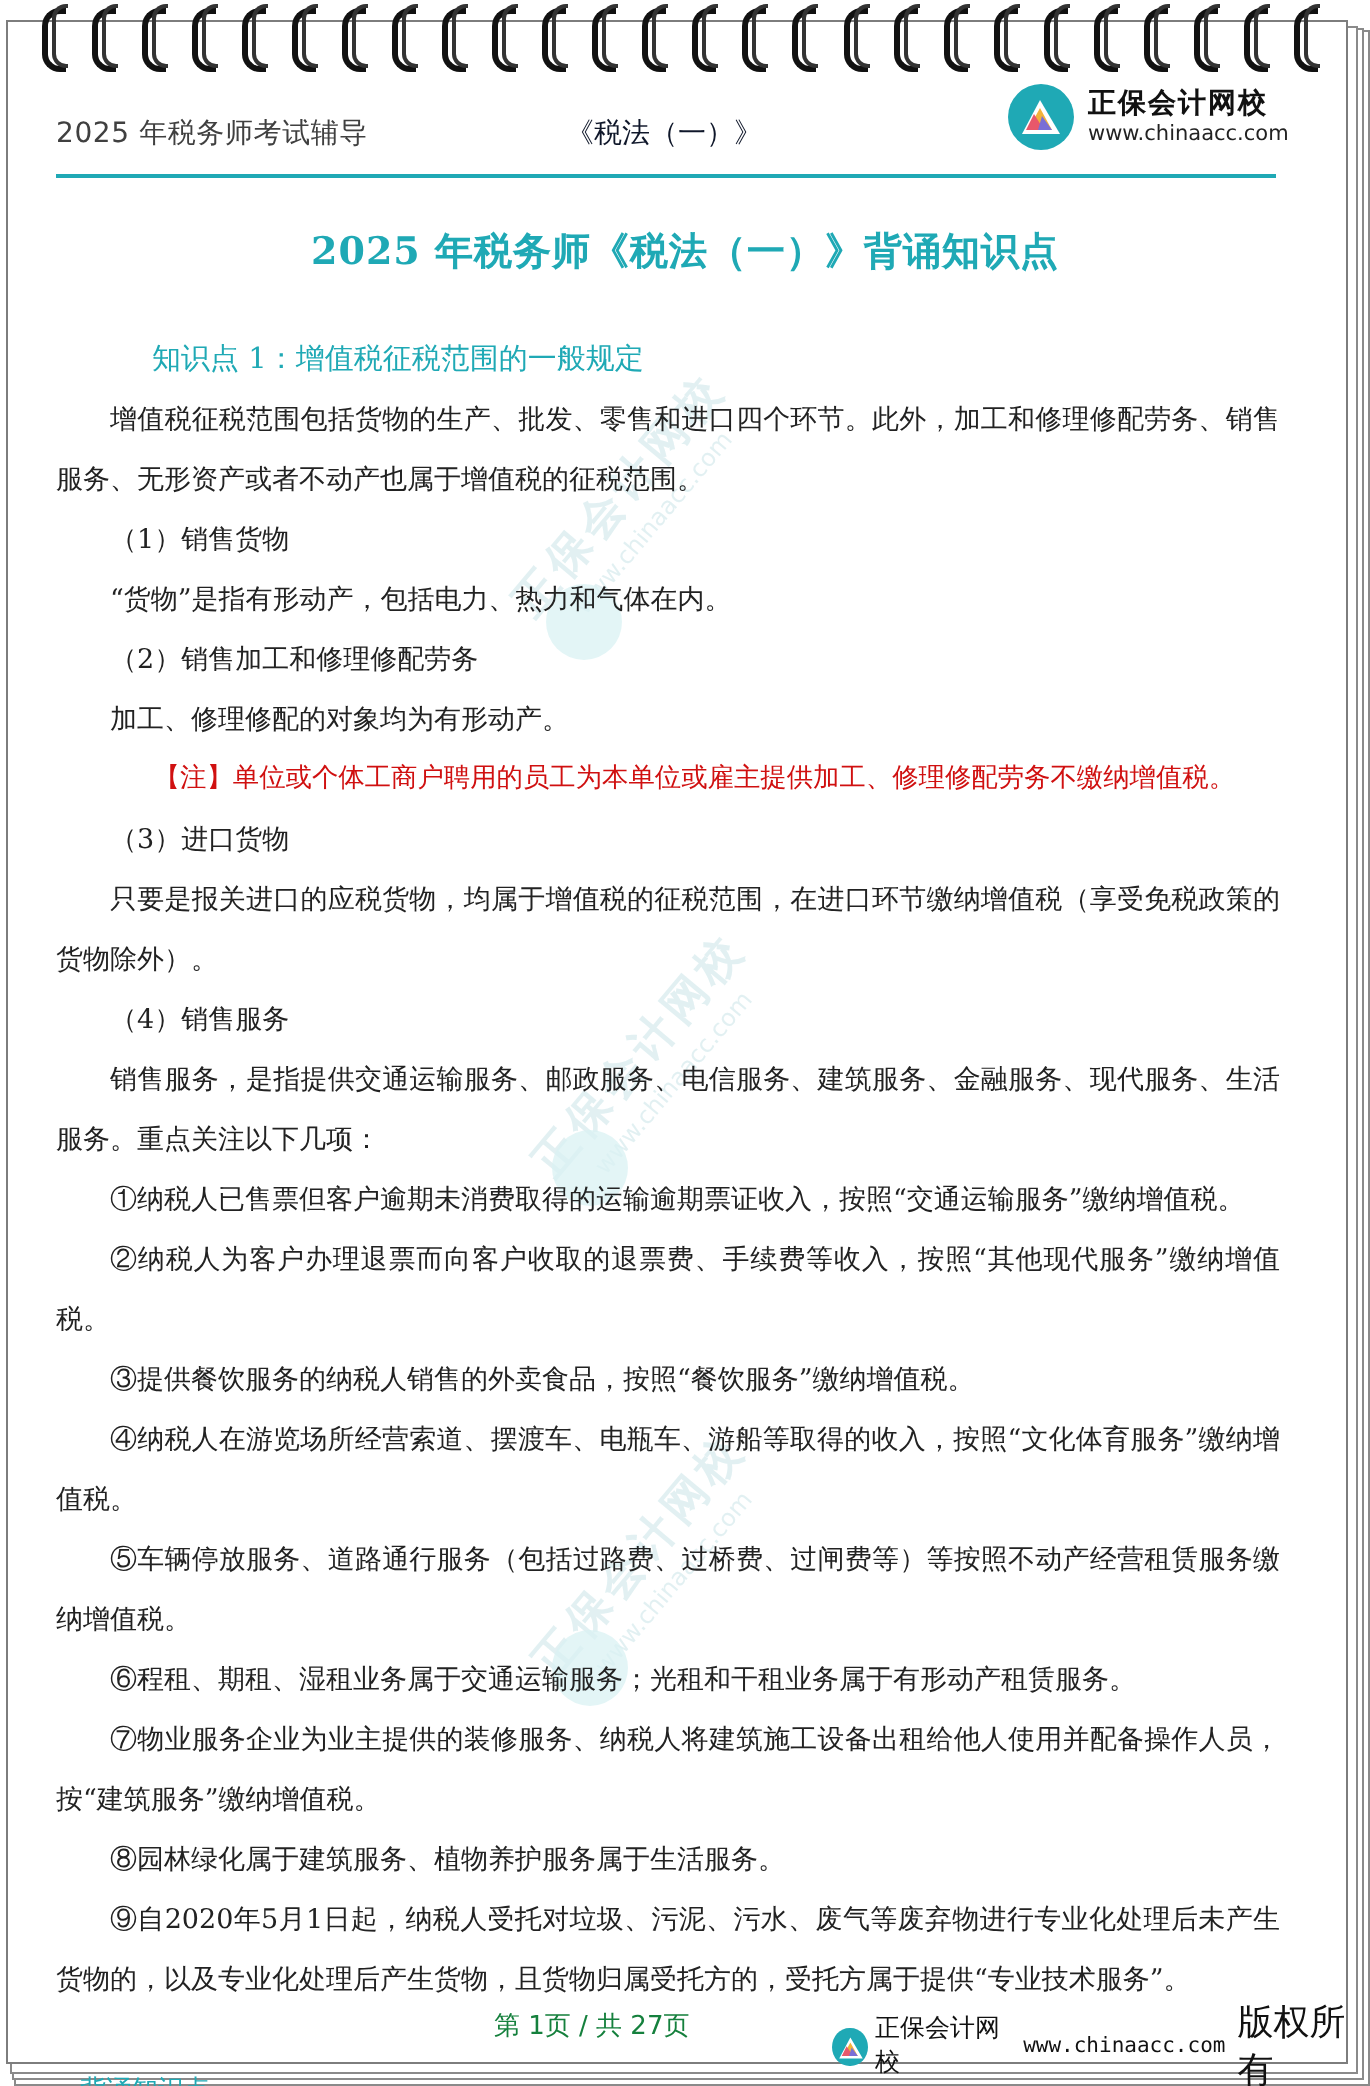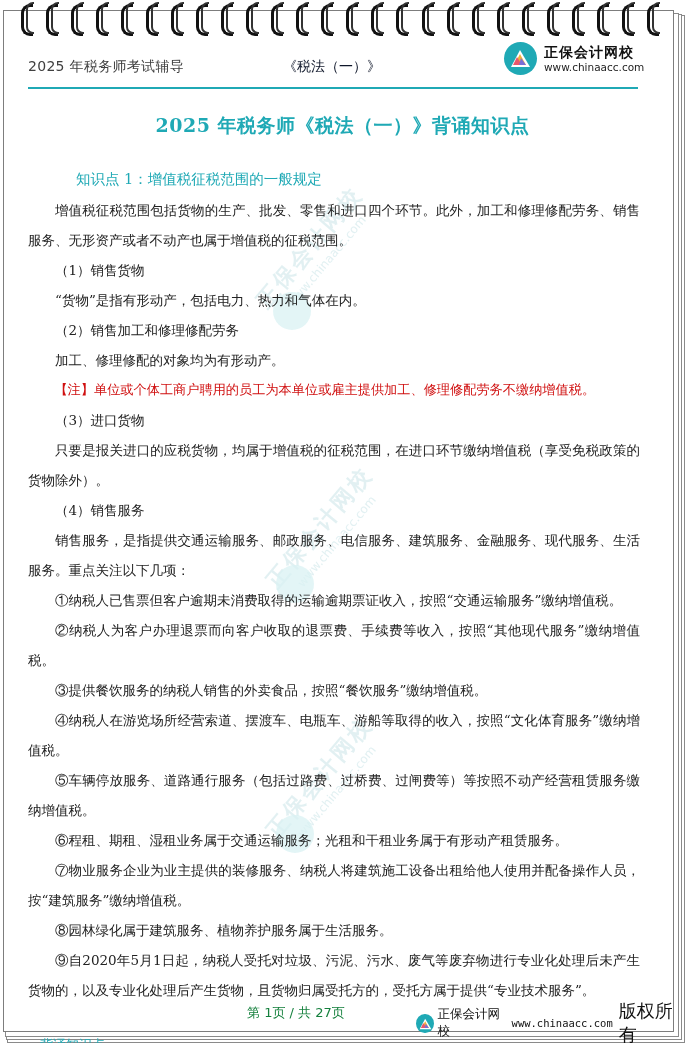--- a/index.html
+++ b/index.html
@@ -36,21 +36,21 @@
     .header-rule { position:absolute; left:28px; top:87px; width:610px; height:2px; background:#1fa9b5; }
 
     
     .doc-title { position:absolute; left:0; width:685px; top:113px; text-align:center;
                  font-size:19px; color:#1fa9b5; letter-spacing:0.5px;font-weight:bold; }
 
     .section-title { position:absolute; left:28px; top:170px; font-size:14.5px; color:#1fa9b5;margin-left:48px; }
 
     .body-text { position:absolute; left:28px; width:612px; font-size:13.5px; line-height:30px; color:#222; }
     .para { margin:0; text-indent:2em; text-align:justify; }
-    .note { color:#d01010; text-indent:2em; margin:0; font-size:13.2px; }
+    .note { color:#d01010; text-indent:2em; margin:0; font-size:13.2px;text-align:center; }
     .note .bracket { color:#d01010; }
 
     
     .wm { position:absolute; transform:rotate(-50deg); color:#cfe7ea; opacity:0.6;
           font-family:"DejaVu Sans", "Liberation Sans", sans-serif; pointer-events:none; }
     .wm .cn { font-size:22px; font-weight:bold; letter-spacing:3px; display:block; }
     .wm .en { font-size:12px; display:block; margin-left:18px; }
     .wm-circle { position:absolute; width:38px; height:38px; border-radius:50%; background:#d9f1f3; opacity:0.75; }
 
     

